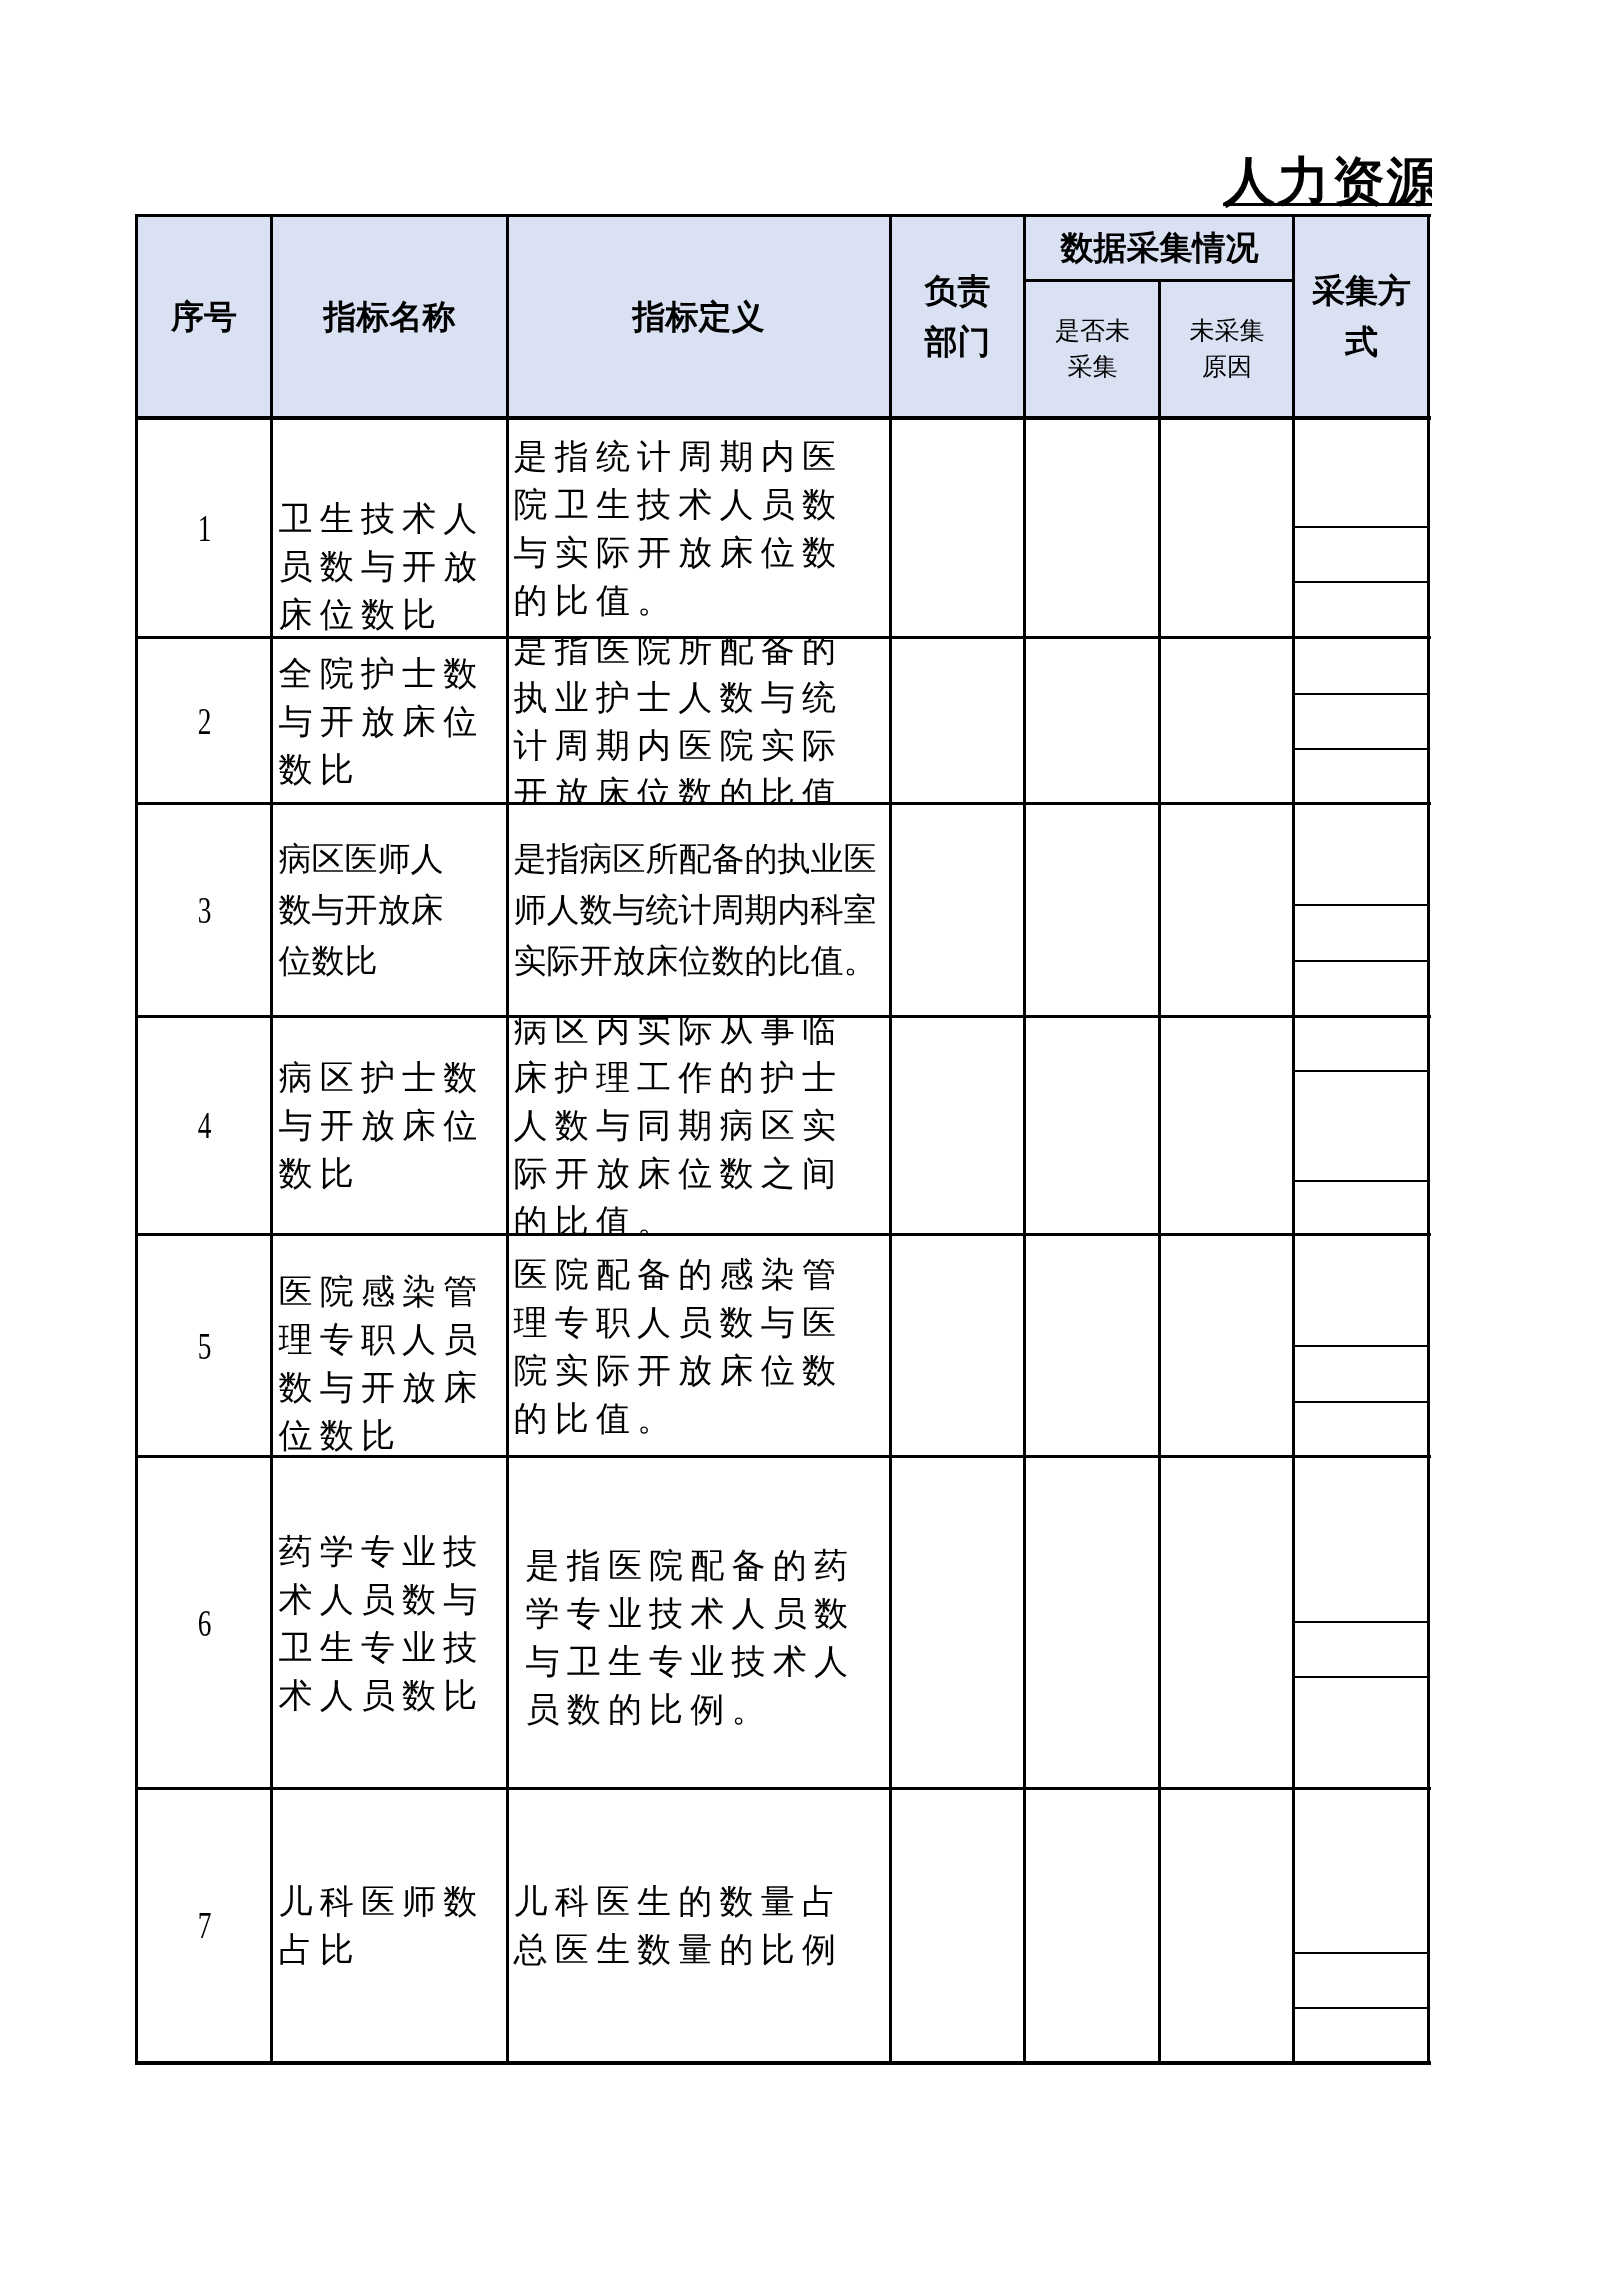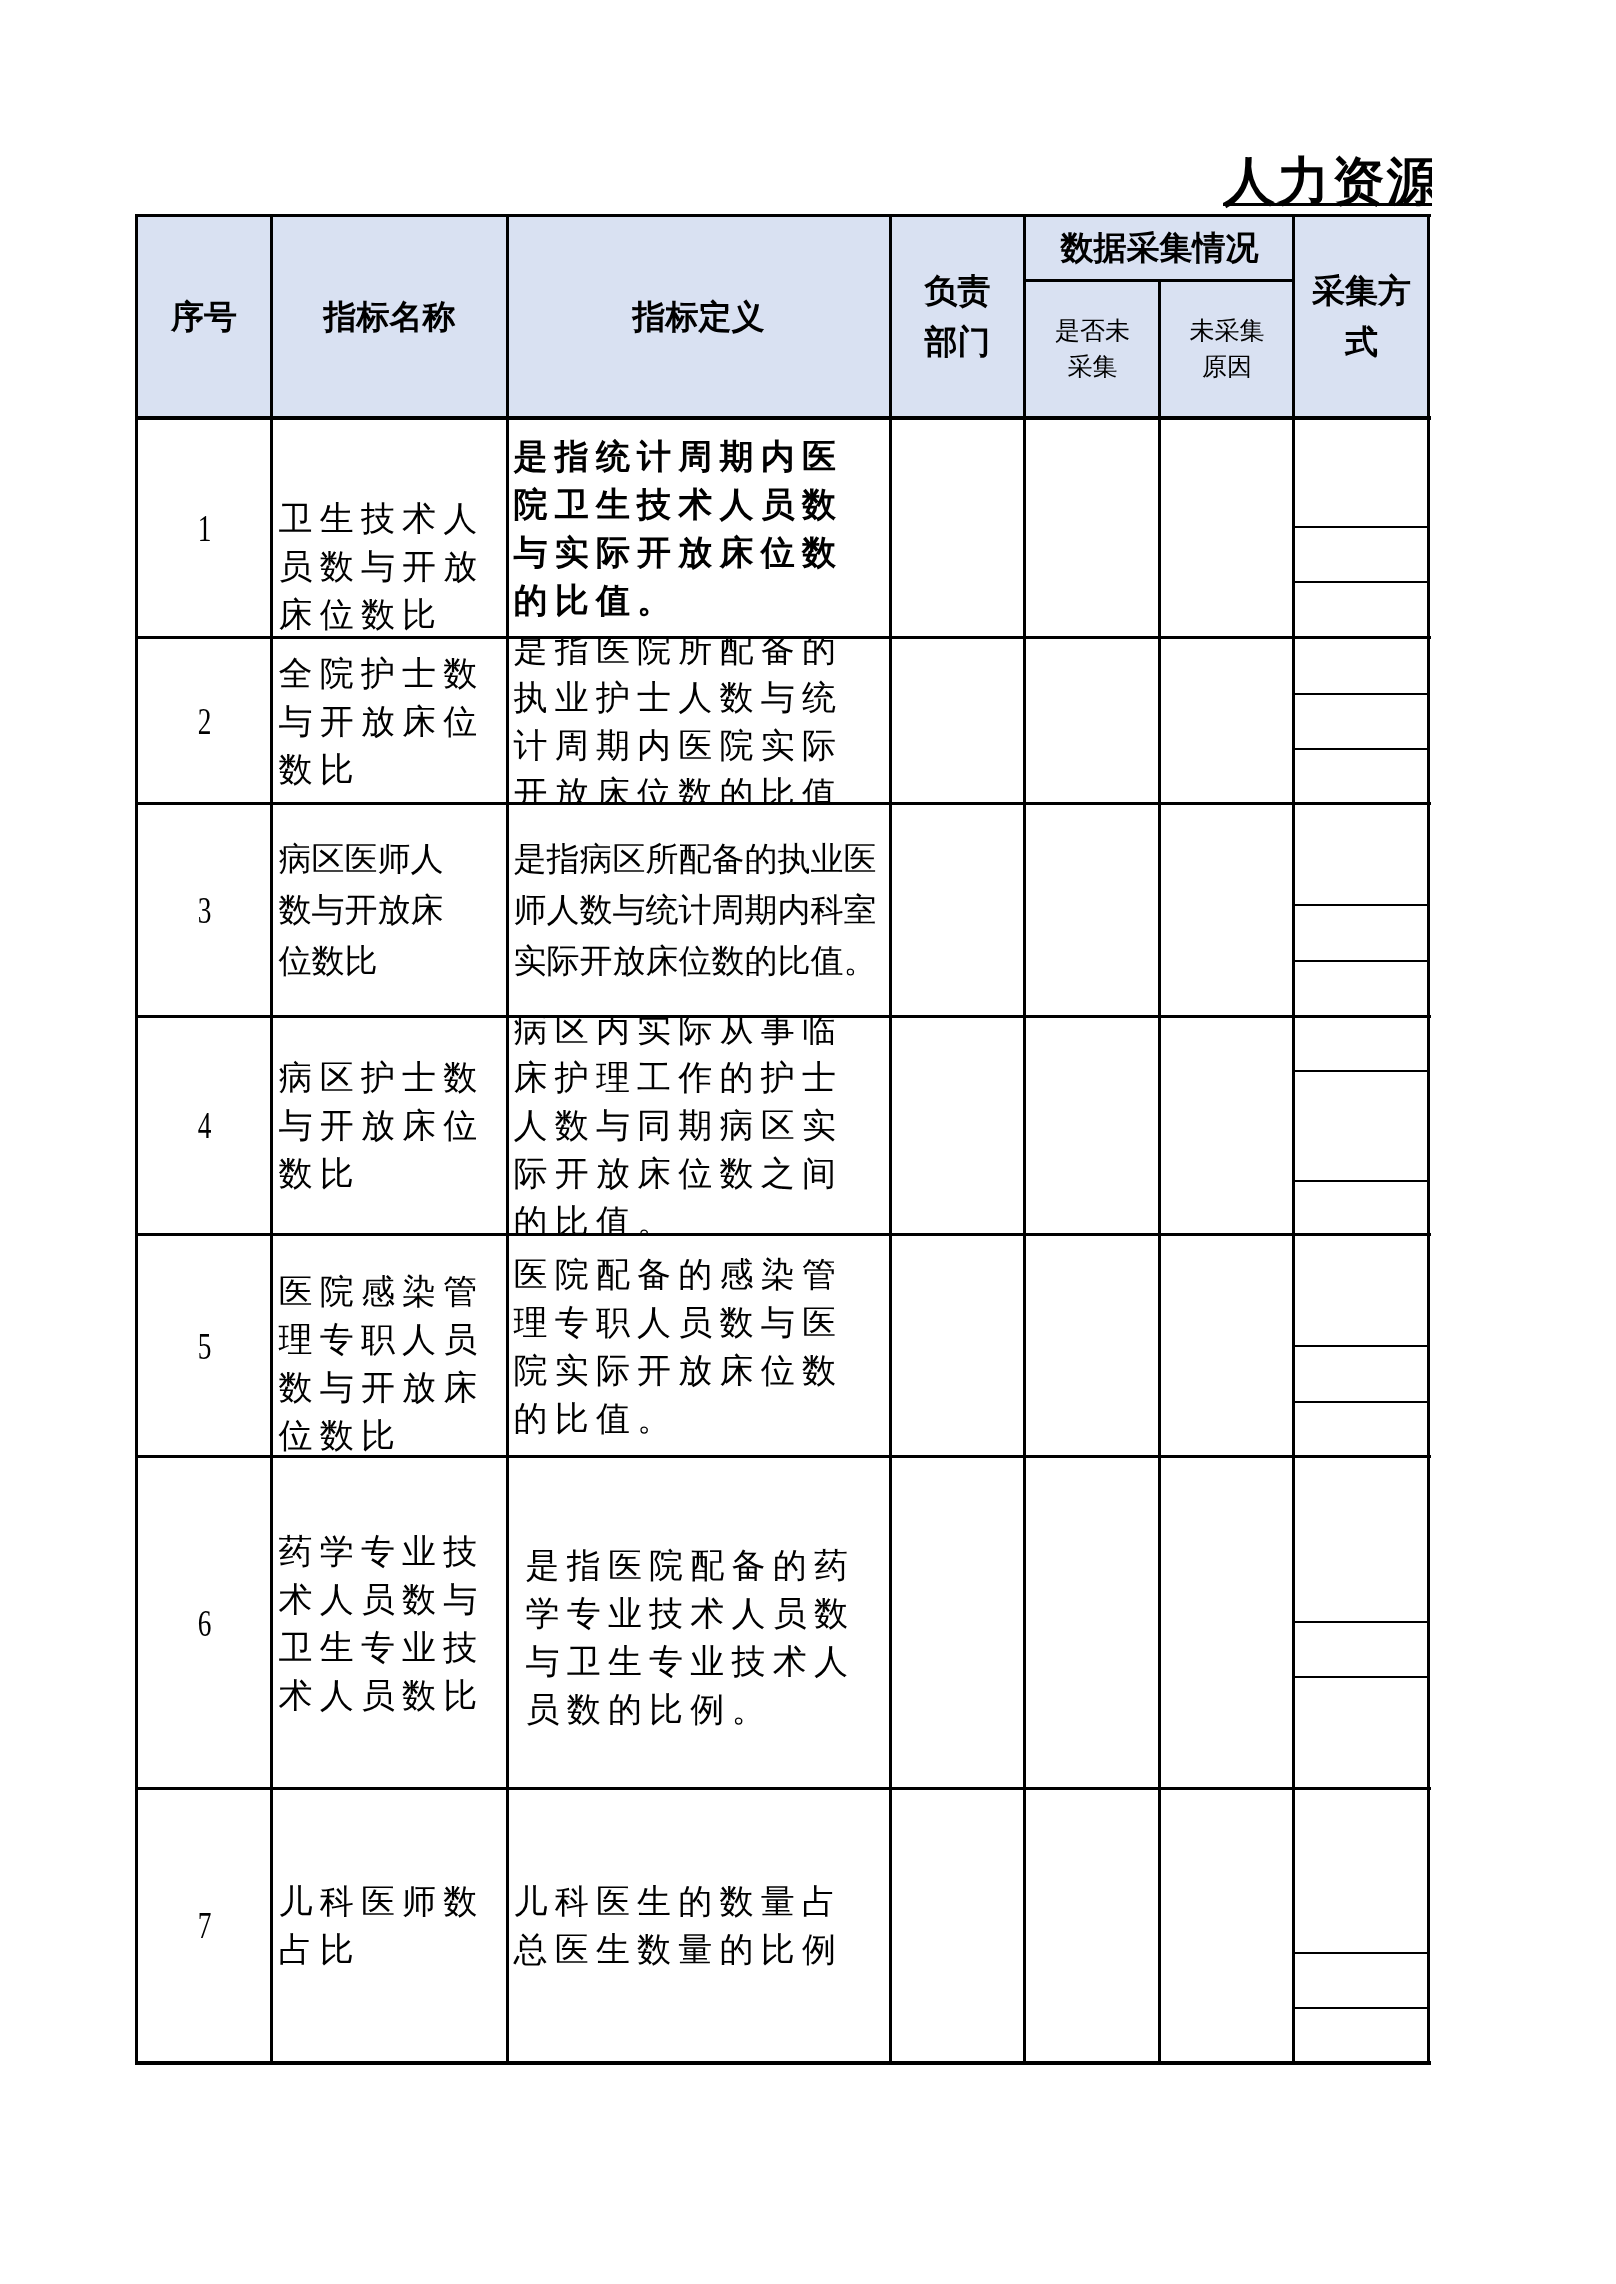--- a/index.html
+++ b/index.html
@@ -55,21 +55,21 @@
     <span>采集方式</span>
   </div>
 
 <div class="abs num" style="left:136px;top:417px;width:136px;height:221px;">
     <span>1</span>
   </div>
 <div class="abs textcell" style="left:272px;top:417px;width:235px;height:221px;align-items:flex-end;">
     <div class="txt sp">卫生技术人员数与开放床位数比</div>
   </div>
 <div class="abs textcell" style="left:507px;top:417px;width:383px;height:221px;">
-    <div class="txt sp" style="width:365px;font-weight:bold;">是指统计周期内医院卫生技术人员数与实际开放床位数的比值。</div>
+    <div class="txt sp" style="width:365px;">是指统计周期内医院卫生技术人员数与实际开放床位数的比值。</div>
   </div>
 <div class="abs" style="left:890px;top:417px;width:135px;height:221px;"></div>
 <div class="abs" style="left:1025px;top:417px;width:135px;height:221px;"></div>
 <div class="abs" style="left:1160px;top:417px;width:134px;height:221px;"></div>
 <div class="abs" style="left:1294px;top:417px;width:135px;height:221px;"></div>
 
 <div class="abs num" style="left:136px;top:638px;width:136px;height:165px;">
     <span>2</span>
   </div>
 <div class="abs textcell" style="left:272px;top:638px;width:235px;height:165px;">

